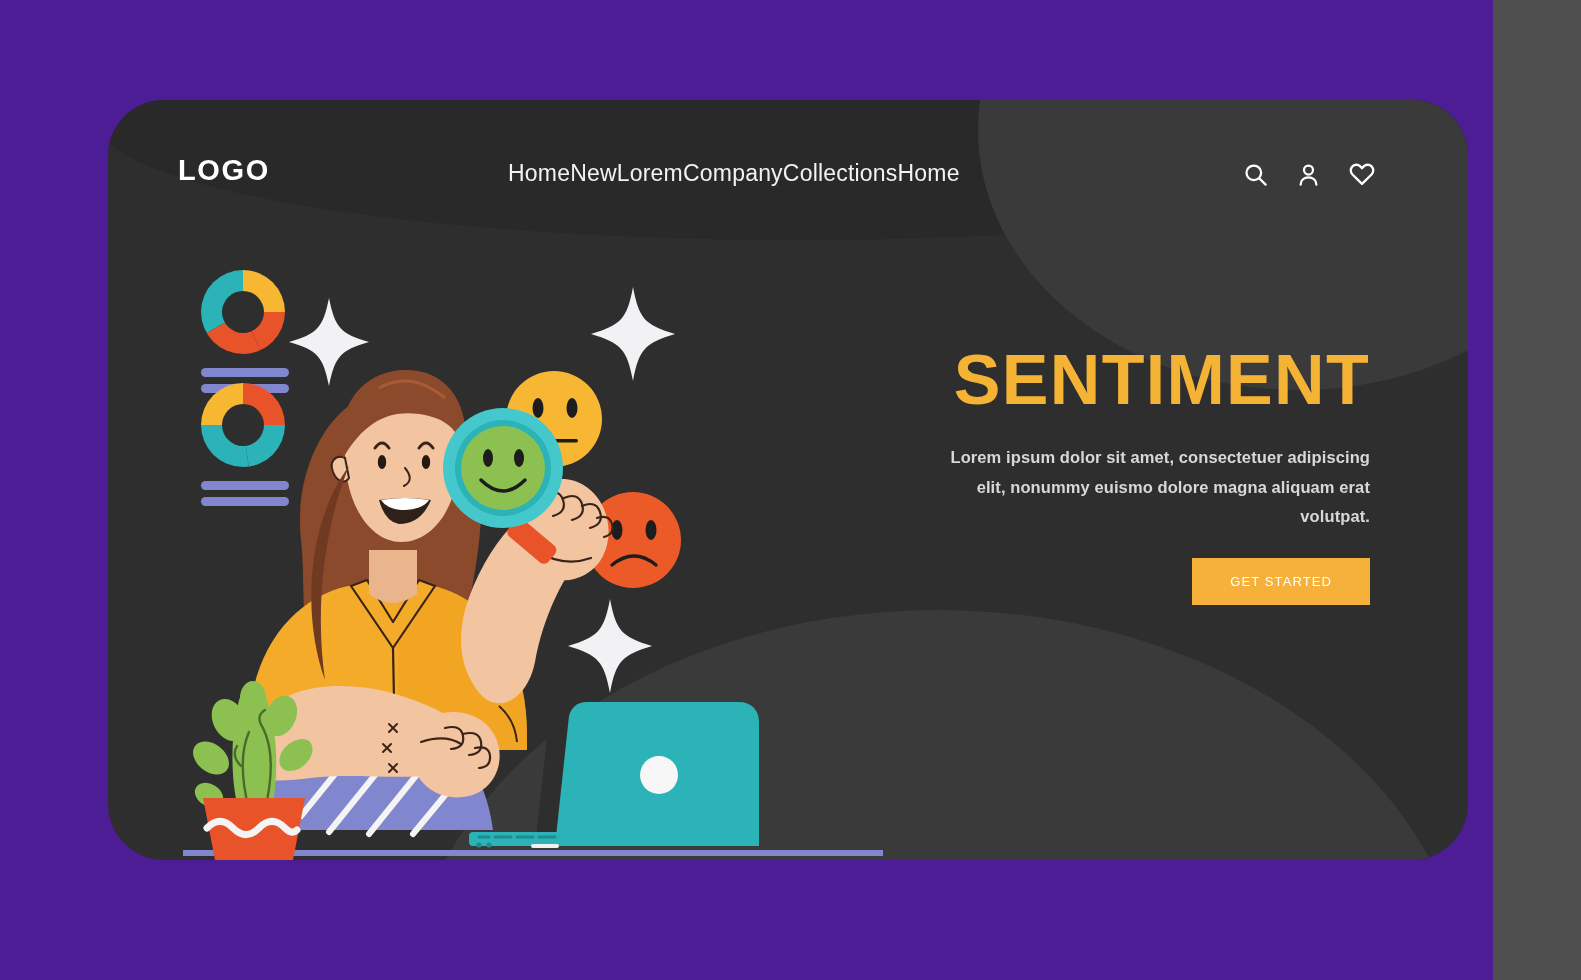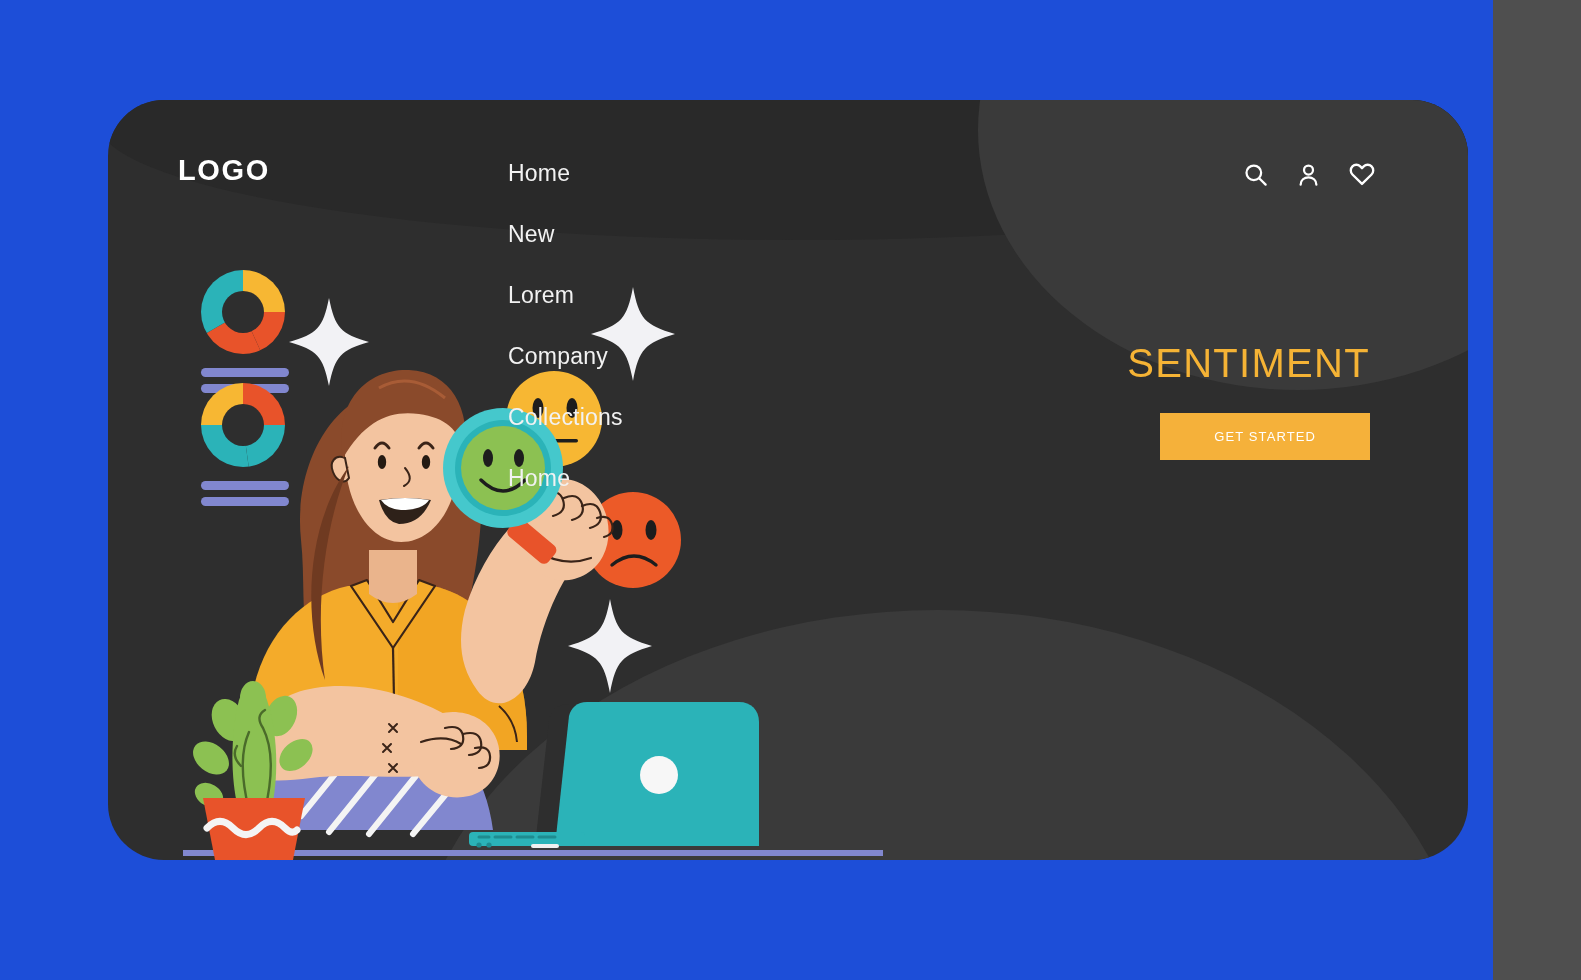--- a/index.html
+++ b/index.html
@@ -8,21 +8,21 @@
     height: 980px;
     overflow: hidden;
     background: #4f4f4f;
     font-family: "Liberation Sans", sans-serif;
   }
 
   #stage {
     position: relative;
     width: 1493px;
     height: 980px;
-    background: #1d4ed8;
+    background: #4c1d95;
   }
 
   
   .card {
     position: absolute;
     left: 108px;
     top: 100px;
     width: 1360px;
     height: 760px;
     background: #2e2e2e;
@@ -80,23 +80,21 @@
     color: #ffffff;
     font-size: 29px;
     font-weight: 700;
     letter-spacing: 1.6px;
   }
   .nav-links {
     position: absolute;
     left: 400px;
     top: 60px;
     display: flex;
-    gap: 34px;
     align-items: baseline;
-    flex-direction: column;
   }
   .nav-link {
     color: #f2f2f2;
     font-size: 23px;
     font-weight: 400;
     letter-spacing: 0.2px;
     cursor: pointer;
     white-space: nowrap;
   }
   .nav-icons {
@@ -113,40 +111,40 @@
   .hero-copy {
     position: absolute;
     right: 98px;
     top: 240px;
     width: 450px;
     text-align: right;
     z-index: 7;
   }
   .hero-title {
     color: #f5b335;
-    font-size: 40px;
-    font-weight: 400;
+    font-size: 70px;
+    font-weight: 700;
     line-height: 1.16;
     letter-spacing: 1.3px;
   }
   .hero-sub {
     margin-top: 22px;
     color: #d8d8d8;
     font-size: 16.5px;
     line-height: 1.78;
     font-weight: 700;
     letter-spacing: 0.1px;
   }
   .cta {
     display: inline-block;
     margin-top: 27px;
     background: #f5b13a;
     color: #ffffff;
     border: none;
-    padding: 16px 54px;
+    padding: 16px 38px;
     font-size: 13px;
     font-weight: 400;
     letter-spacing: 1.1px;
     font-family: "Liberation Sans", sans-serif;
     cursor: pointer;
   }
 
   
   .illo {
     position: absolute;
@@ -200,20 +198,21 @@
             <path d="M12 20.5 3.8 12.4a4.9 4.9 0 0 1 0-6.9 4.7 4.7 0 0 1 6.7 0L12 7l1.5-1.5a4.7 4.7 0 0 1 6.7 0 4.9 4.9 0 0 1 0 6.9Z"></path>
           </svg>
         </span>
       </div>
     </div>
 
     <div class="hero-copy">
       <h1 class="hero-title">
         <span>SENTIMENT</span><br>
       </h1>
+      <p class="hero-sub">Lorem ipsum dolor sit amet, consectetuer adipiscing elit, nonummy euismo dolore magna aliquam erat volutpat.</p>
       <button class="cta">GET STARTED</button>
     </div>
 
     <div class="illo">
       <svg width="700" height="620" viewBox="0 0 700 620">
 
         <defs>
           <clipPath id="clipTopDonut">
               <circle cx="60" cy="62" r="42"></circle>
             </clipPath>

